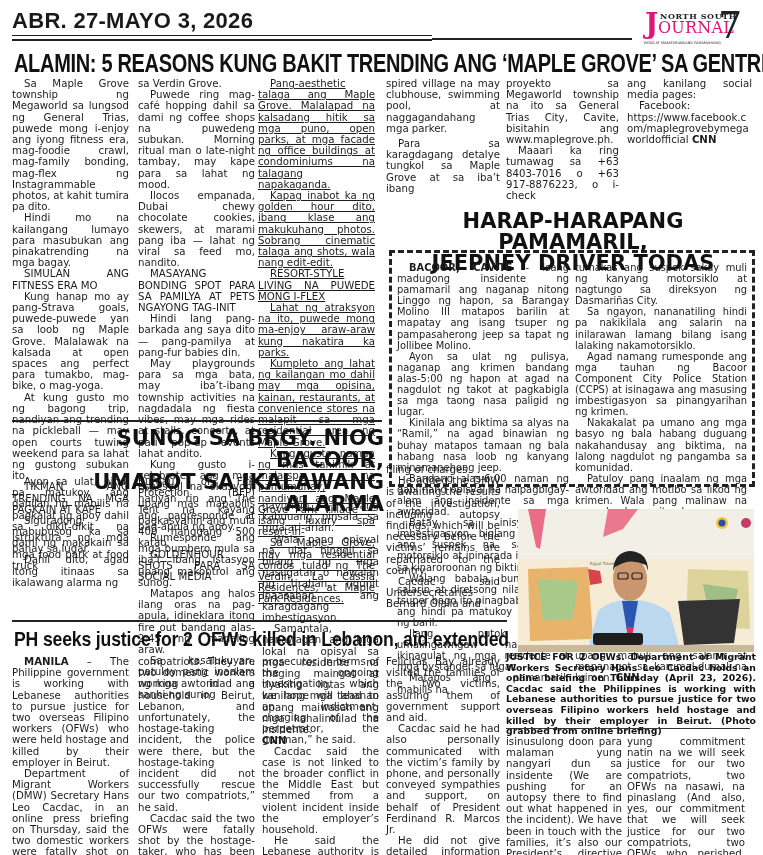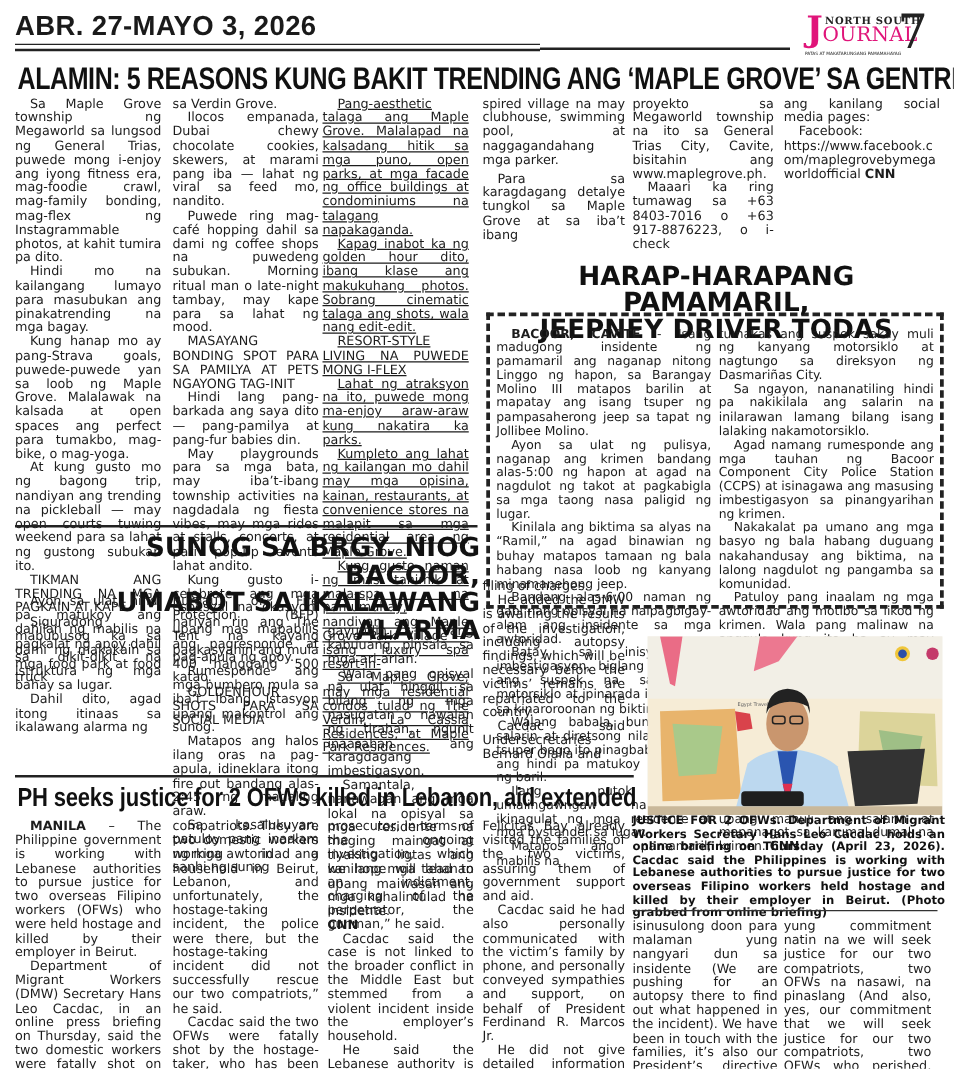--- a/index.html
+++ b/index.html
@@ -52,30 +52,31 @@
   <span class="journal">OURNAL</span>
   <span class="tagline">PATAS AT MAKATARUNGANG PAMAMAHAYAG</span>
   <span class="pagenum">7</span>
 </div>
 
 <div class="main-head">ALAMIN: 5 REASONS KUNG BAKIT TRENDING ANG ‘MAPLE GROVE’ SA GENTRI</div>
 
 <div class="col" style="left:12px; top:78px; width:117px;">
   <p>Sa Maple Grove township ng Megaworld sa lungsod ng General Trias, puwede mong i-enjoy ang iyong fitness era, mag-foodie crawl, mag-family bonding, mag-flex ng Instagrammable photos, at kahit tumira pa dito.</p>
   <p>Hindi mo na kailangang lumayo para masubukan ang pinakatrending na mga bagay.</p>
+  <p class="sub">SIMULAN ANG FITNESS ERA MO</p>
   <p>Kung hanap mo ay pang-Strava goals, puwede-puwede yan sa loob ng Maple Grove. Malalawak na kalsada at open spaces ang perfect para tumakbo, mag-bike, o mag-yoga.</p>
   <p>At kung gusto mo ng bagong trip, nandiyan ang trending na pickleball — may open courts tuwing weekend para sa lahat ng gustong subukan ito.</p>
   <p class="sub">TIKMAN ANG TRENDING NA MGA PAGKAIN AT KAPE</p>
   <p>Siguradong mabubusog ka sa dami ng makakain sa mga food park at food truck</p>
 </div>
 
 <div class="col" style="left:138px; top:78px; width:117px;">
   <p class="noi">sa Verdin Grove.</p>
+  <p>Puwede ring mag-café hopping dahil sa dami ng coffee shops na puwedeng subukan. Morning ritual man o late-night tambay, may kape para sa lahat ng mood.</p>
   <p>Ilocos empanada, Dubai chewy chocolate cookies, skewers, at marami pang iba — lahat ng viral sa feed mo, nandito.</p>
-  <p>Puwede ring mag-café hopping dahil sa dami ng coffee shops na puwedeng subukan. Morning ritual man o late-night tambay, may kape para sa lahat ng mood.</p>
   <p class="sub">MASAYANG BONDING SPOT PARA SA PAMILYA AT PETS NGAYONG TAG-INIT</p>
   <p>Hindi lang pang-barkada ang saya dito — pang-pamilya at pang-fur babies din.</p>
   <p>May playgrounds para sa mga bata, may iba’t-ibang township activities na nagdadala ng fiesta vibes, may mga rides at stalls, concerts, at pati pop-up events lahat andito.</p>
   <p>Kung gusto i-celebrate ang mga espesyal na okasyon, nariyan rin ang The Tent na kayang pagkasyahin ang mula 400 hanggang 500 katao.</p>
   <p class="sub">GOLDENHOUR SHOTS PARA SA SOCIAL MEDIA</p>
 </div>
 
 <div class="col" style="left:258px; top:78px; width:117px;text-decoration:underline;">
   <p>Pang-aesthetic talaga ang Maple Grove. Malalapad na kalsadang hitik sa mga puno, open parks, at mga facade ng office buildings at condominiums na talagang napakaganda.</p>
   <p>Kapag inabot ka ng golden hour dito, ibang klase ang makukuhang photos. Sobrang cinematic talaga ang shots, wala nang edit-edit.</p>

